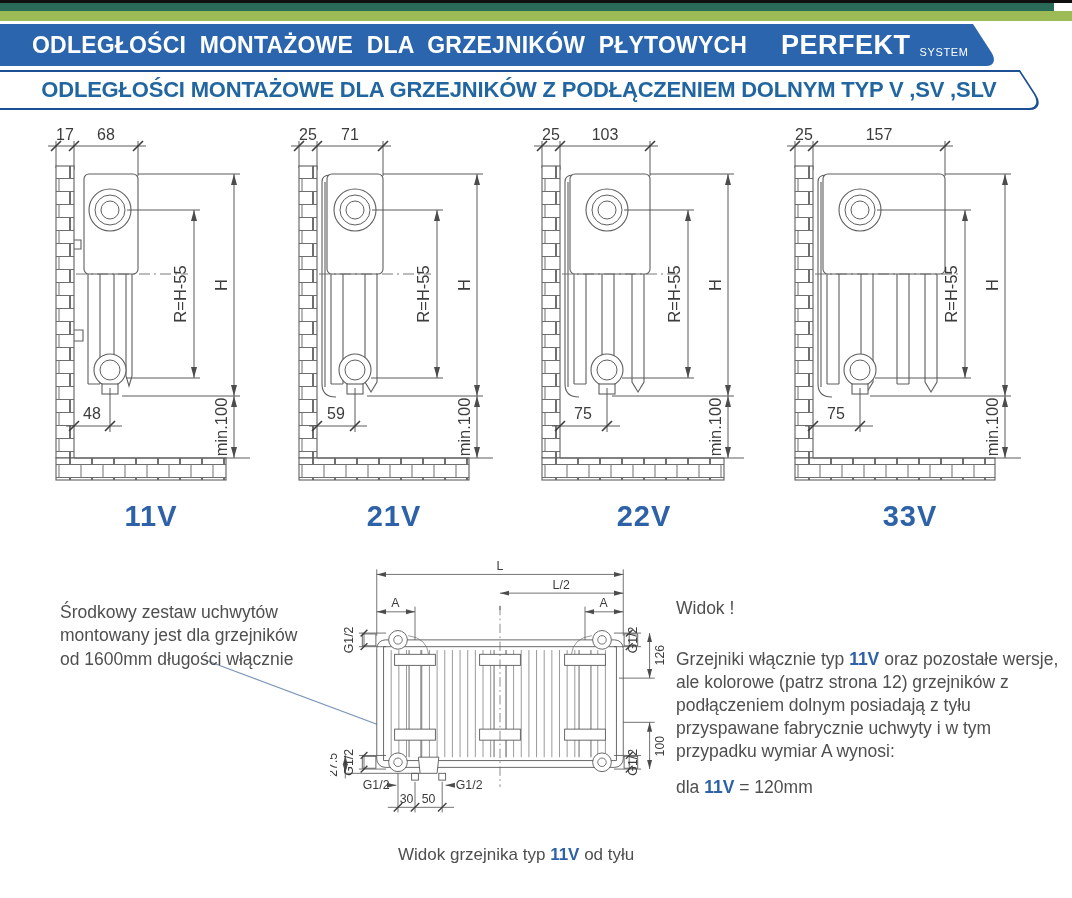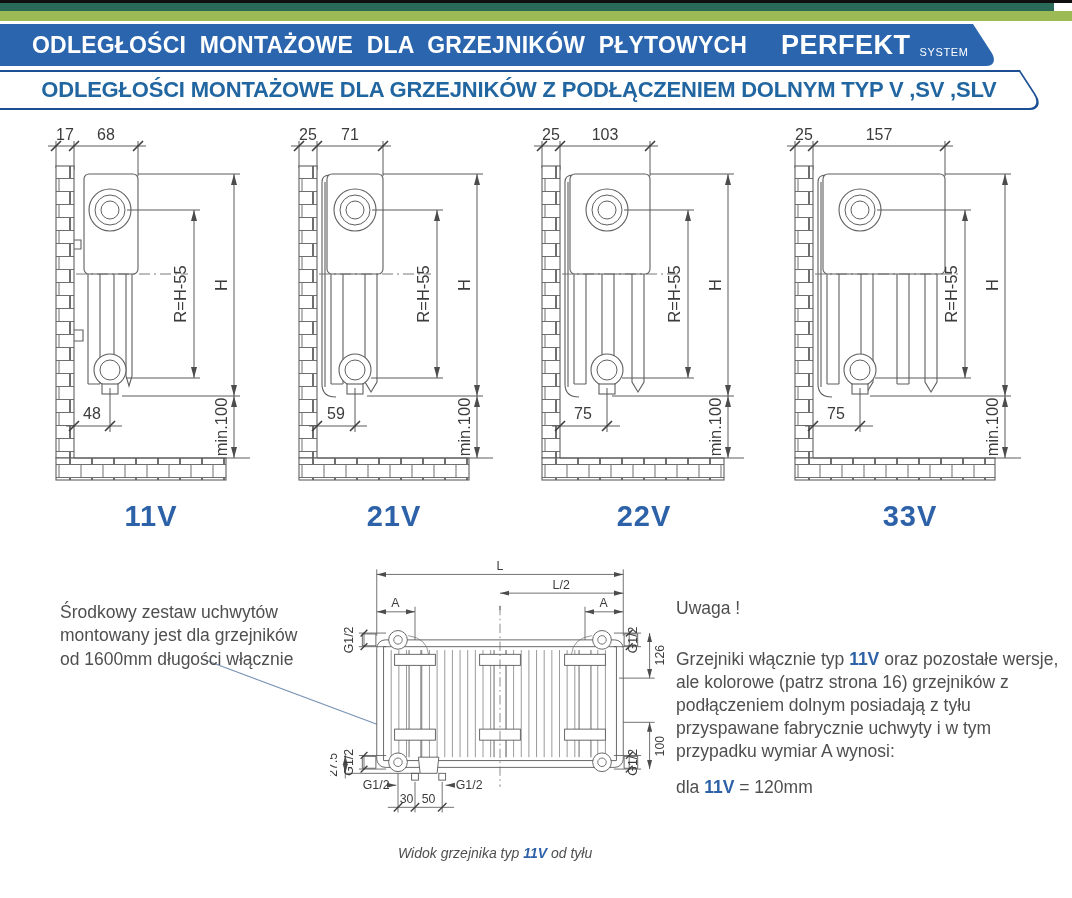--- a/index.html
+++ b/index.html
@@ -36,21 +36,21 @@
   .brickrect{fill:url(#bricks);stroke:#5f5f5f;stroke-width:1.1;}
   .dtx{font-family:"Liberation Sans",sans-serif;font-size:16px;fill:#3c3c3c;}
   .dtx2{font-family:"Liberation Sans",sans-serif;font-size:16.5px;fill:#3c3c3c;}
   .dtxs{font-family:"Liberation Sans",sans-serif;font-size:14.5px;fill:#3c3c3c;}
   .figlabel{font-family:"Liberation Sans",sans-serif;font-size:29px;font-weight:700;fill:#2e62a8;letter-spacing:1px;}
   
   .bottom{position:absolute;top:555px;left:0;width:1072px;height:343px;}
   .leader-svg{position:absolute;left:0;top:0;width:1072px;height:343px;pointer-events:none;}
   .note{position:absolute;left:60px;top:38px;width:254px;font-size:17.5px;color:#4f4f4f;line-height:1.33;margin-top:8px;}
   .rear{position:absolute;left:330px;top:4px;}
-  .rear-caption{position:absolute;left:398px;top:290px;font-size:14px;color:#4f4f4f;font-style:italic;}
+  .rear-caption{position:absolute;left:398px;top:290px;font-size:17px;color:#4f4f4f;}
   .notice{position:absolute;left:676px;top:42px;width:394px;font-size:17.5px;color:#4f4f4f;line-height:1.32;}
   .notice-title{margin:0 0 28px 0;}
   .notice-para{margin:0 0 12px 0;}
   .notice-rule{margin:12px 0 11px 0;}
   .bb{color:#2e62a8;font-weight:700;}
 </style>
 </head>
 <body>
 
 <div class="page">
@@ -353,19 +353,19 @@
       </g>
       <text class="dtxs" x="70" y="271" text-anchor="end">G1/2</text>
       <text class="dtxs" x="148" y="271" text-anchor="start">G1/2</text>
       <text class="dtxs" x="90" y="287" text-anchor="middle">30</text>
       <text class="dtxs" x="116" y="287" text-anchor="middle">50</text>
     </svg>
 
     <div class="rear-caption"><span>Widok grzejnika typ </span><span class="bb">11V</span><span> od tyłu</span></div>
 
     <div class="notice">
-      <p class="notice-title">Uwaga !</p>
-      <p class="notice-para"><span>Grzejniki włącznie typ </span><span class="bb">11V</span><span> oraz pozostałe wersje, ale kolorowe (patrz strona 16) grzejników z podłączeniem dolnym posiadają z tyłu przyspawane fabrycznie uchwyty i w tym przypadku wymiar A wynosi:</span></p>
+      <p class="notice-title">Widok !</p>
+      <p class="notice-para"><span>Grzejniki włącznie typ </span><span class="bb">11V</span><span> oraz pozostałe wersje, ale kolorowe (patrz strona 12) grzejników z podłączeniem dolnym posiadają z tyłu przyspawane fabrycznie uchwyty i w tym przypadku wymiar A wynosi:</span></p>
       <p class="notice-rule"><span>dla </span><span class="bb">11V</span><span> = 120mm</span></p>
     </div>
   </div>
 
 </div>
 
 </body></html>

